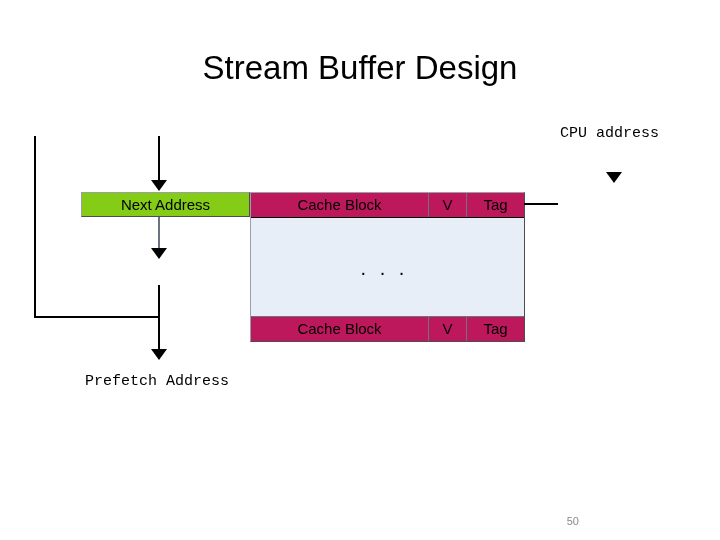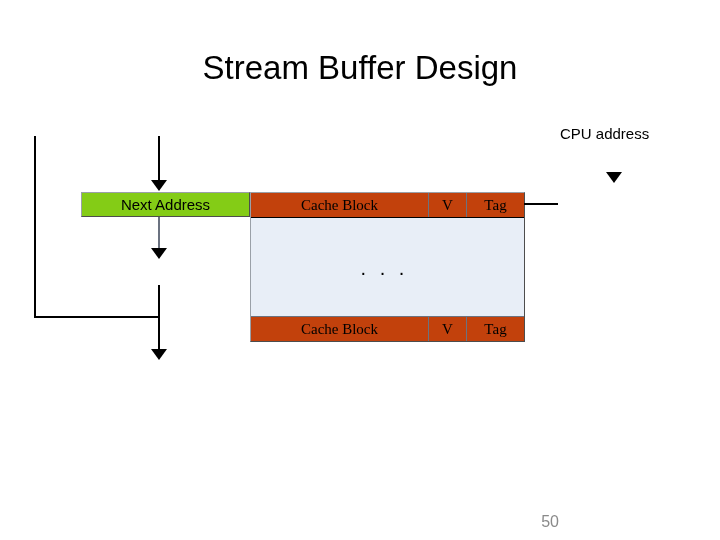--- a/index.html
+++ b/index.html
@@ -14,20 +14,21 @@
     overflow: hidden;
     font-family: "Liberation Sans", sans-serif;
     color: #000000;
   }
 
   #slide {
     position: absolute;
     left: 0; top: 0;
     width: 587px;
     height: 540px;
+    padding-left: 20px;
   }
 
   
   .slide-title {
     position: absolute;
     left: 0;
     top: 48px;
     width: 720px;
     text-align: center;
     font-size: 33px;
@@ -55,20 +56,21 @@
     white-space: nowrap;
   }
 
   
   .dlabel {
     position: absolute;
     font-size: 15px;
     line-height: 17px;
     color: #000000;
     white-space: nowrap;
+    font-family: Liberation Mono, monospace;
   }
 
   
   .vline {
     position: absolute;
     width: 2px;
     background: #000000;
   }
   .hline {
     position: absolute;
@@ -107,22 +109,21 @@
   .sbcell {
     box-sizing: border-box;
     height: 24px;
     display: flex;
     align-items: center;
     justify-content: center;
     font-size: 15px;
     line-height: 16px;
     color: #000000;
     white-space: nowrap;
-    background: #c2410c;
-    font-family: Liberation Serif, serif;
+    background: #be185d;
   }
   .sbcell.block { width: 178px; border-right: 1px solid #6b7280; }
   .sbcell.v     { width: 38px;  border-right: 1px solid #6b7280; }
   .sbcell.tag   { width: 57px; }
 
   .sbbody {
     position: absolute;
     left: 0;
     right: 0;
     top: 25px;
@@ -146,21 +147,21 @@
     color: #000000;
     margin-left: -6px;
     margin-top: 2px;
   }
 
   
   .pagenum {
     position: absolute;
     right: 28px;
     bottom: 12px;
-    font-size: 16px;
+    font-size: 11px;
     line-height: 13px;
     color: #8a8a8a;
     white-space: nowrap;
   }
 </style>
 </head>
 <body>
 
 <div id="slide">
 
@@ -176,20 +177,21 @@
     <span>Next Address</span>
   </div>
 
   <div class="vline" style="left:158px; top:217px; height:33px; background:#6b7280;"></div>
   <div class="arrowhead-down" style="left:151px; top:248px;"></div>
 
 
   <div class="vline" style="left:158px; top:285px; height:66px;"></div>
   <div class="arrowhead-down" style="left:151px; top:349px;"></div>
 
+  <div class="dlabel" style="left:85px; top:373px;">Prefetch Address</div>
 
   <div class="sbtable" style="left:250px; top:192px; width:275px; height:150px;">
 
     <div class="sbcolline" style="left:178px;"></div>
     <div class="sbcolline" style="left:217px;"></div>
 
     <div class="sbrow top">
       <div class="sbcell block">Cache Block</div>
       <div class="sbcell v">V</div>
       <div class="sbcell tag">Tag</div>

